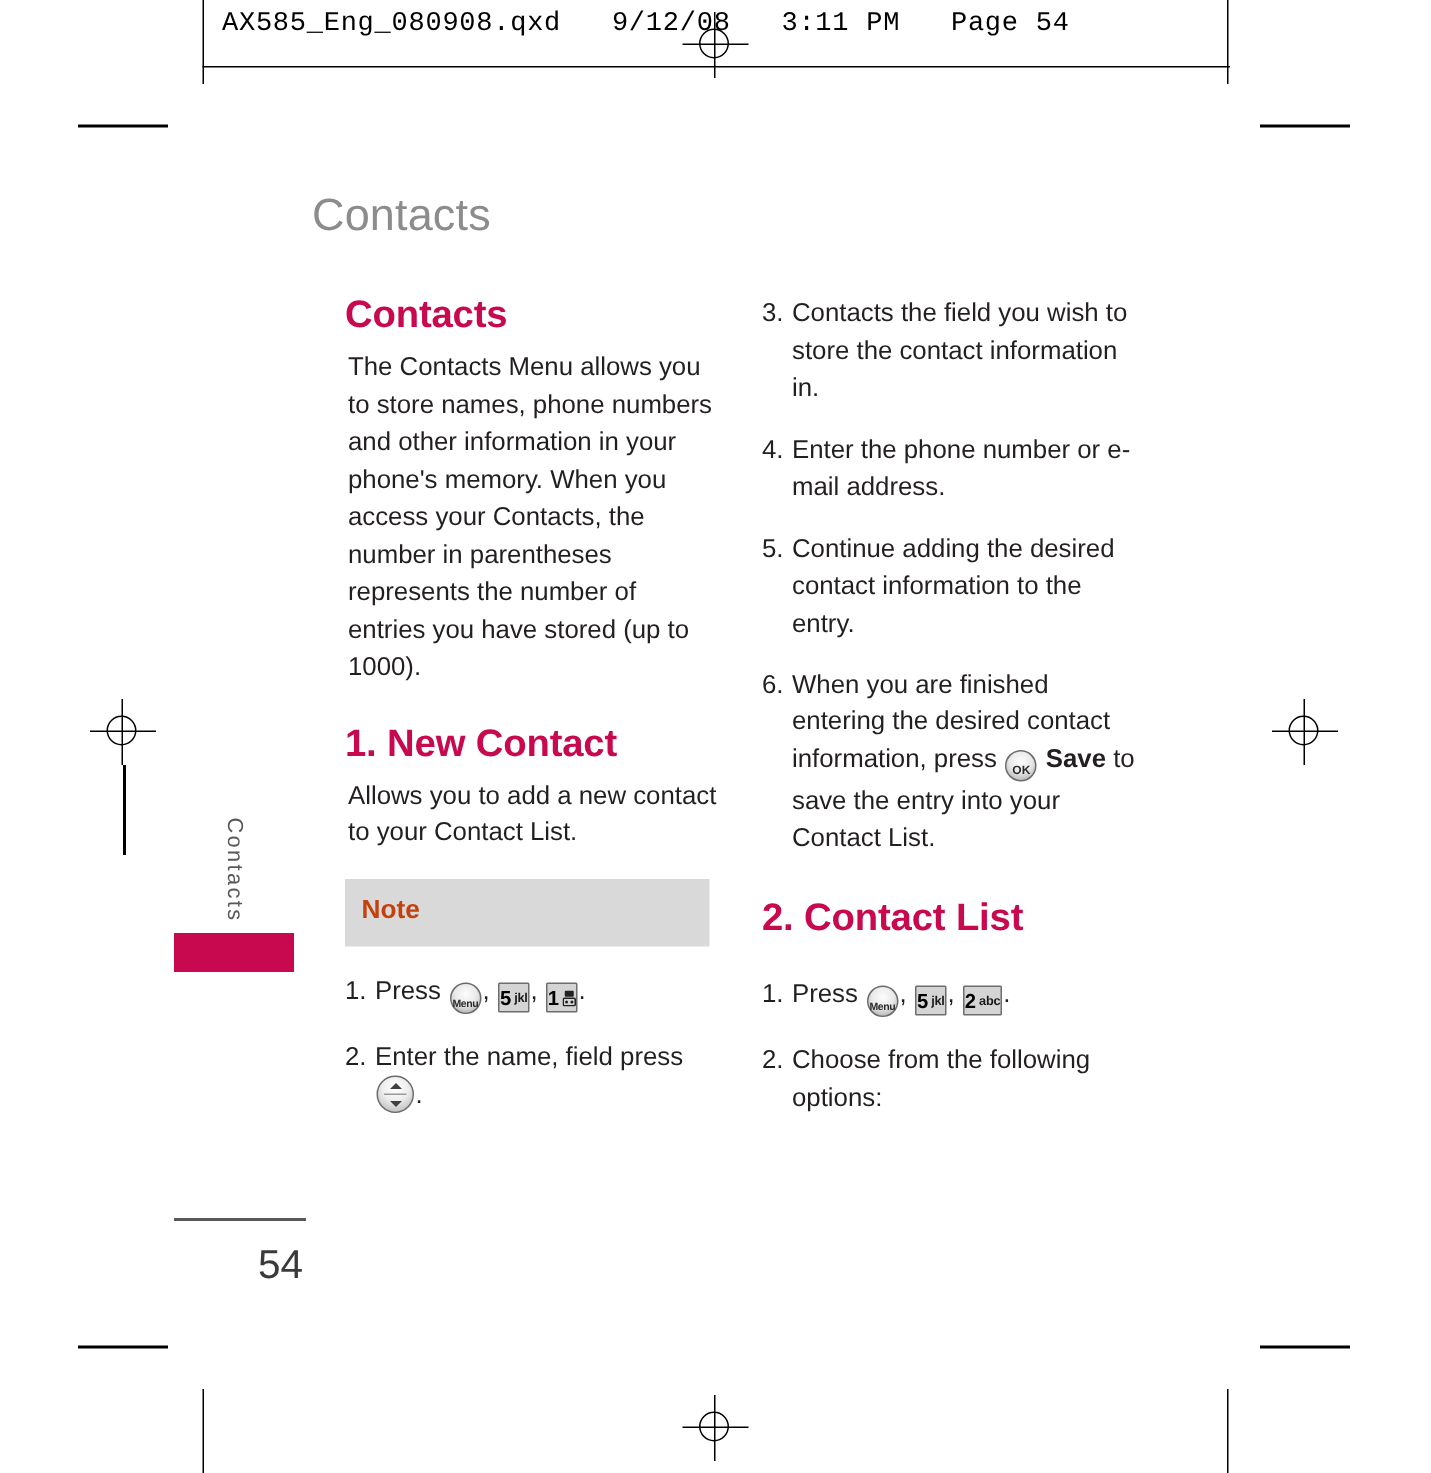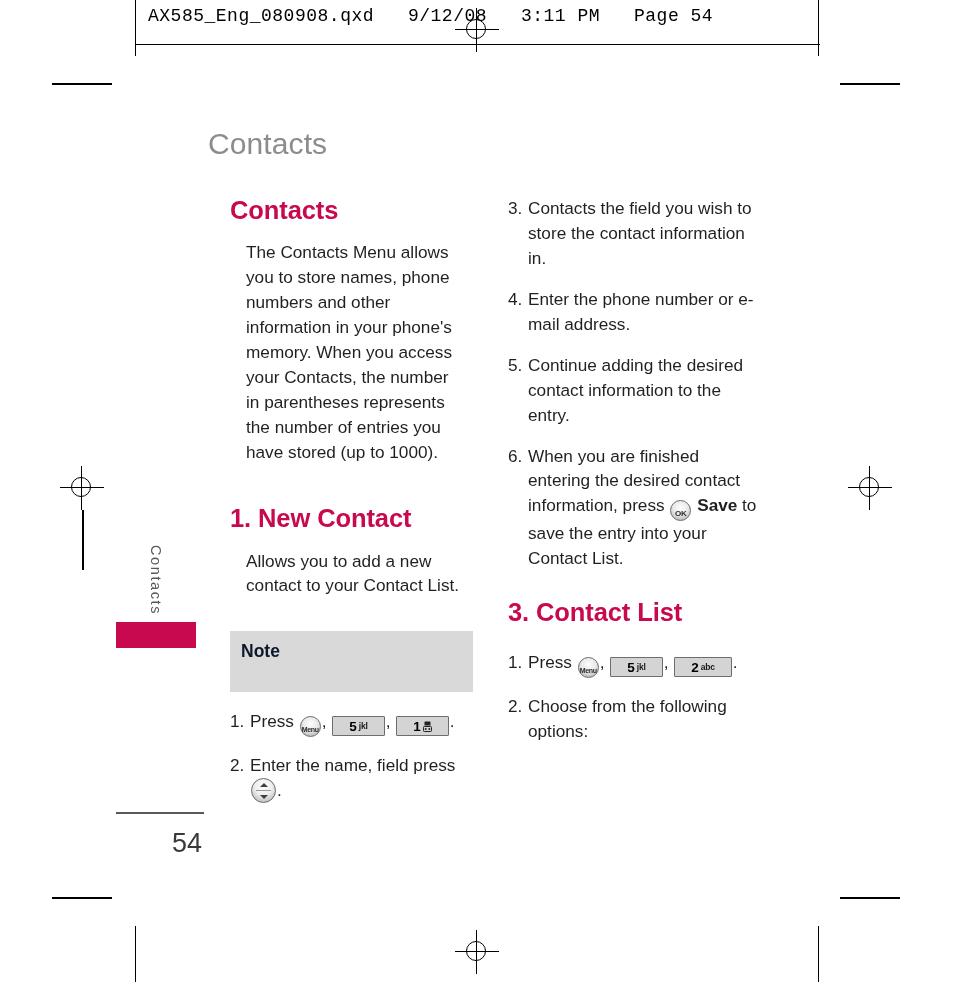--- a/index.html
+++ b/index.html
@@ -122,42 +122,42 @@
     margin: 0 0 8px 0;
     font-size: 25.5px;
     font-weight: 700;
     color: #c8084f;
     letter-spacing: -0.1px;
     line-height: 1.1;
   }
   h2.section.tight { margin-bottom: 7px; }
 
   p.body {
-    margin: 16px;
+    margin: 2px;
     font-size: 17.2px;
     line-height: 1.45;
     color: #231f20;
   }
 
   .gap-lg { height: 24px; }
   .gap-md { height: 17px; }
   .gap-sm { height: 11px; }
 
   
   .note-box {
     background: #d9d9d9;
     padding: 10px 12px 12px 11px;
     box-sizing: border-box;
     width: 243px;
   }
   .note-title {
     font-size: 17.5px;
     font-weight: 700;
-    color: #0f172a;
-    margin: 0 0 18px 0;
+    color: #c2410c;
+    margin: 0 0 2px 0;
     line-height: 1.2;
   }
   .note-body {
     font-size: 14.6px;
     line-height: 1.3;
     color: #231f20;
     margin: 0;
   }
 
   
@@ -175,21 +175,21 @@
     flex: 1 1 auto;
   }
 
   
   .key {
     display: inline-block;
     vertical-align: -4px;
     background: #d4d4d4;
     border: 1px solid #6d6d6d;
     border-radius: 1px;
-    padding: 0 16px;
+    padding: 0 0;
     height: 18px;
     line-height: 17px;
     white-space: nowrap;
     margin: 0 1px;
   }
   .key .kd {
     font-size: 13.5px;
     font-weight: 700;
     color: #000;
     letter-spacing: 0;
@@ -400,21 +400,21 @@
     <span class="step-num">6.</span>
     <span class="step-text"><span>When you are finished entering the desired contact information, press</span>
       <span class="rkey ok"><span class="rk-t">OK</span></span>
       <span class="b">Save</span>
       <span>to save the entry into your Contact List.</span>
     </span>
   </div>
 
   <div class="gap-sm"></div>
 
-  <h2 class="section tight">3. Contact List</h2>
+  <h2 class="section tight">2. Contact List</h2>
 
   <div class="gap-md"></div>
 
   <div class="step">
     <span class="step-num">1.</span>
     <span class="step-text"><span>Press</span>
       <span class="rkey"><span class="rk-t">Menu</span></span><span>,</span>
       <span class="key"><span class="kd">5</span><span class="kl">jkl</span></span><span>,</span>
       <span class="key"><span class="kd">2</span><span class="kl">abc</span></span><span>.</span>
     </span>

